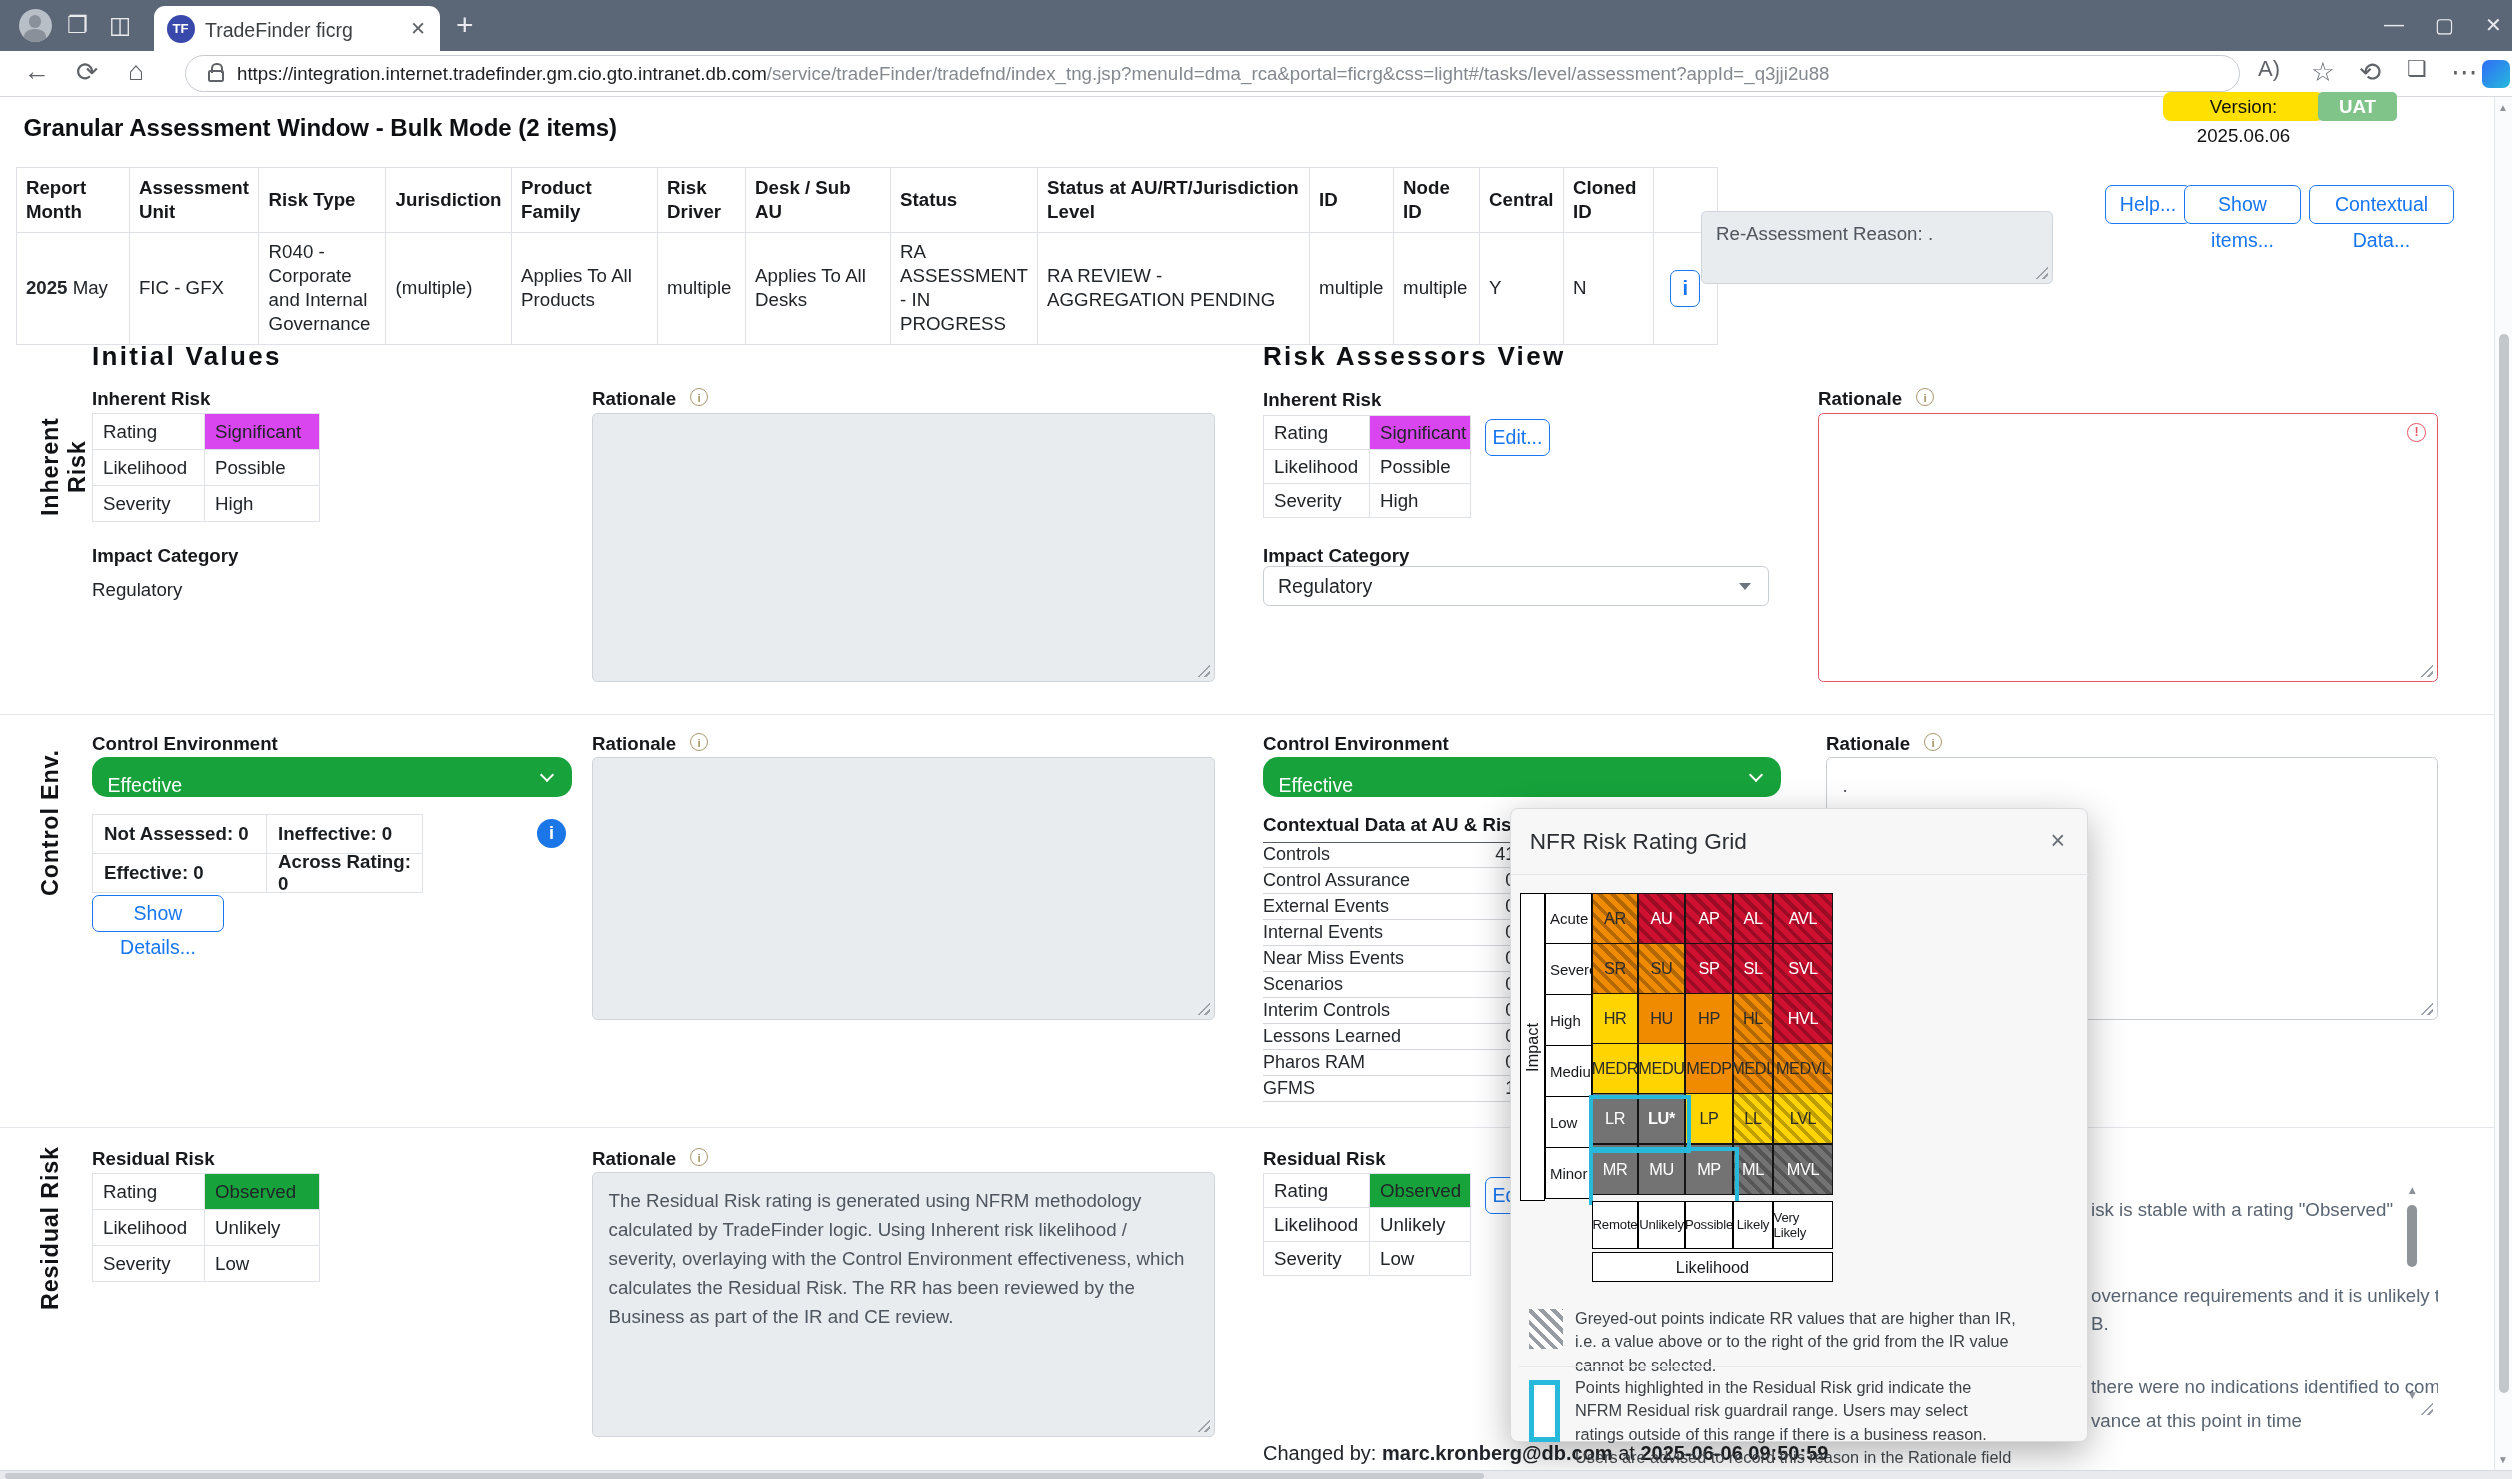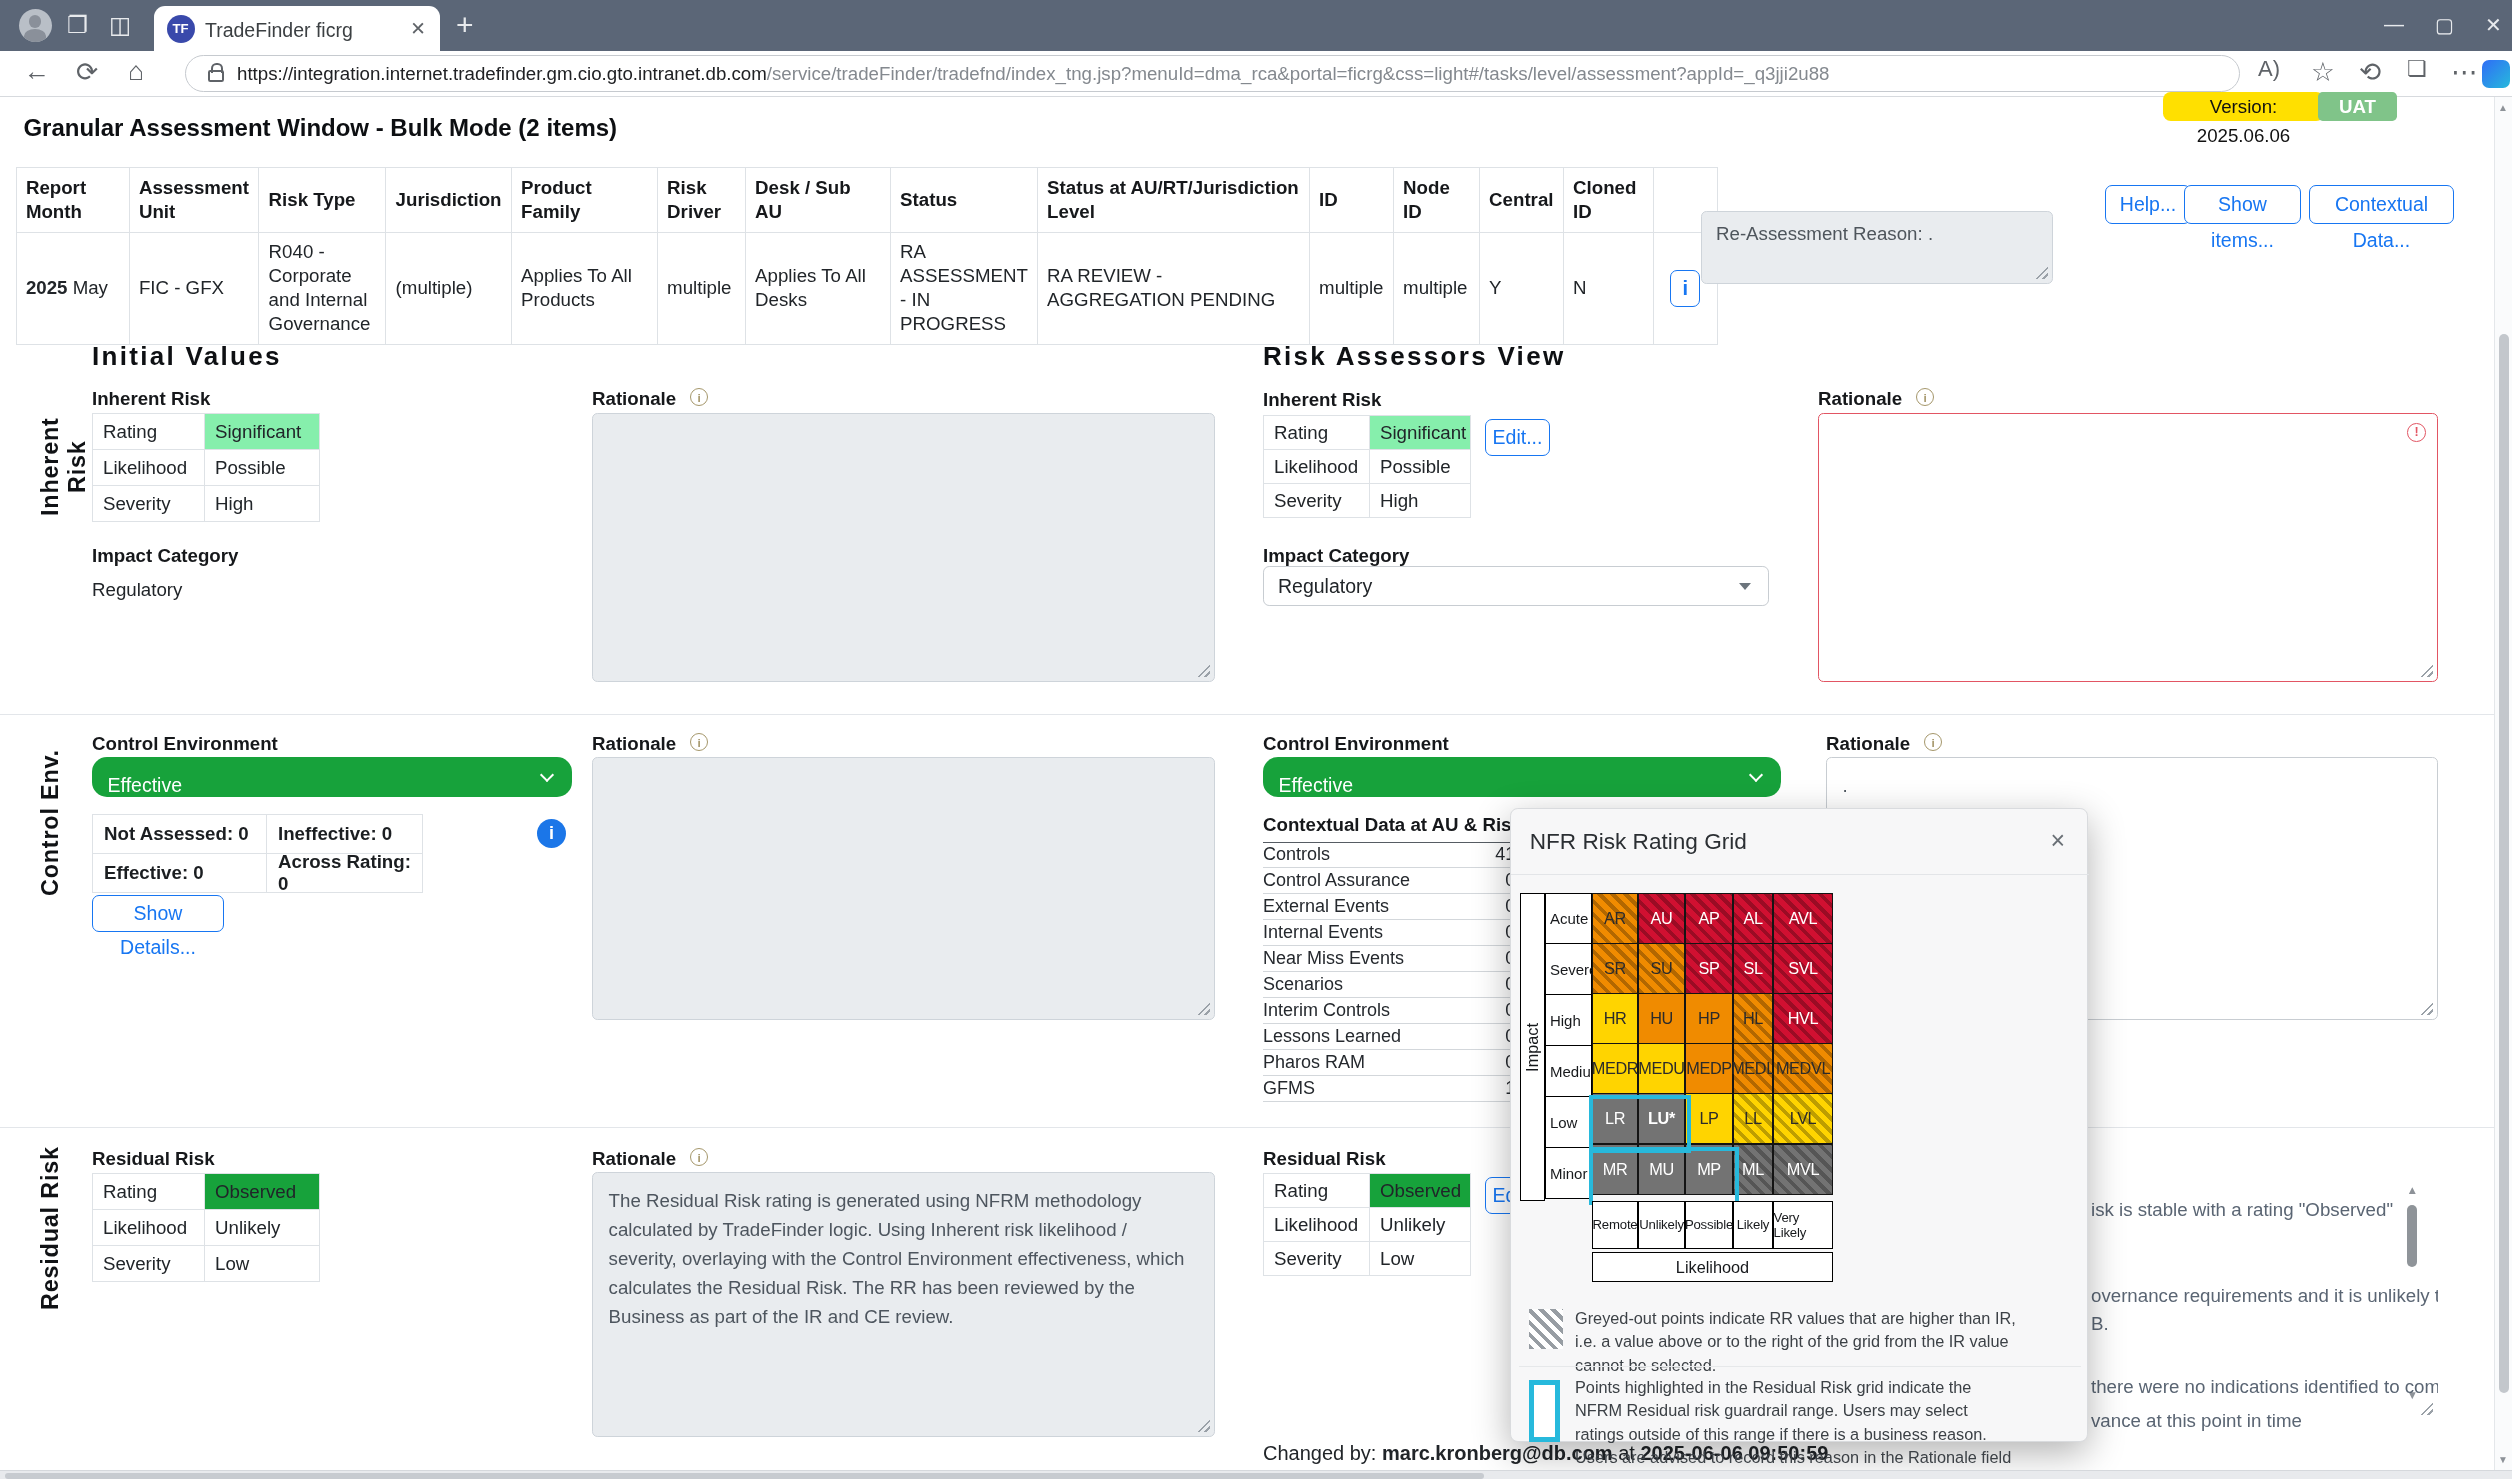--- a/index.html
+++ b/index.html
@@ -43,21 +43,21 @@
   .ibtn{display:inline-block;width:30px;height:37px;border:1.6px solid #1776f2;border-radius:7px;color:#1776f2;font-size:20px;font-weight:bold;text-align:center;line-height:34px;}
   .reassess{position:absolute;left:1701px;top:211px;width:352px;height:73px;background:#e9ecef;border:0.8px solid #ced4da;border-radius:5.4px;color:#4e555c;font-size:18.7px;padding:11px 14px;}
 
   
   .sechead{position:absolute;font-size:26px;font-weight:bold;letter-spacing:2.3px;color:#0e1013;}
   .sidelbl{position:absolute;writing-mode:vertical-rl;transform:rotate(180deg);font-size:23.4px;font-weight:bold;color:#101215;text-align:center;letter-spacing:0.8px;}
   .lbl{position:absolute;font-size:18.7px;font-weight:bold;color:#16181b;}
   .txt{position:absolute;font-size:18.7px;color:#212529;}
   .kvt{position:absolute;display:grid;border-top:0.8px solid #dee2e6;border-left:0.8px solid #dee2e6;}
   .kvt>div{border-right:0.8px solid #dee2e6;border-bottom:0.8px solid #dee2e6;font-size:18.7px;color:#212529;padding-left:10px;display:flex;align-items:center;}
-  .cell-orange{background:#86efac;color:#1c1c1c;}
+  .cell-orange{background:#d946ef;color:#1c1c1c;}
   .cell-green{background:#17a23b;color:#fff;}
   .infodot{position:absolute;width:18px;height:18px;border:1.6px solid #a5976b;border-radius:50%;color:#a5976b;font-size:11.7px;font-weight:bold;text-align:center;line-height:17px;}
   .ta{position:absolute;background:#e9ecef;border:0.8px solid #ced4da;border-radius:5.4px;font-size:18.7px;color:#4d555e;padding:12.5px 15.6px;line-height:29px;}
   .ta-w{background:#fff;border:0.8px solid #c8cdd2;}
   .ta-r{background:#fff;border:1.6px solid #e25563;}
   .rz{position:absolute;right:3.9px;bottom:3.9px;width:13.2px;height:13.2px;background:repeating-linear-gradient(135deg,#9aa1a8 0 1.6px,transparent 1.6px 4.7px);clip-path:polygon(100% 0,100% 100%,0 100%);}
   .errdot{position:absolute;width:18.7px;height:18.7px;border:1.6px solid #e25563;border-radius:50%;color:#e25563;font-size:12.5px;font-weight:bold;text-align:center;line-height:16.3px;}
   .ddl{position:absolute;background:#fff;border:0.8px solid #c8cdd2;border-radius:6.2px;font-size:19.5px;color:#212529;padding-left:14px;display:flex;align-items:center;}
   .caret{position:absolute;right:17px;top:16.3px;width:0;height:0;border-left:6.2px solid transparent;border-right:6.2px solid transparent;border-top:7.8px solid #6c757d;}
   .gdd{position:absolute;background:#17a23b;border-radius:15px;color:#fff;font-size:19.5px;display:flex;align-items:flex-end;padding-left:15.6px;}

